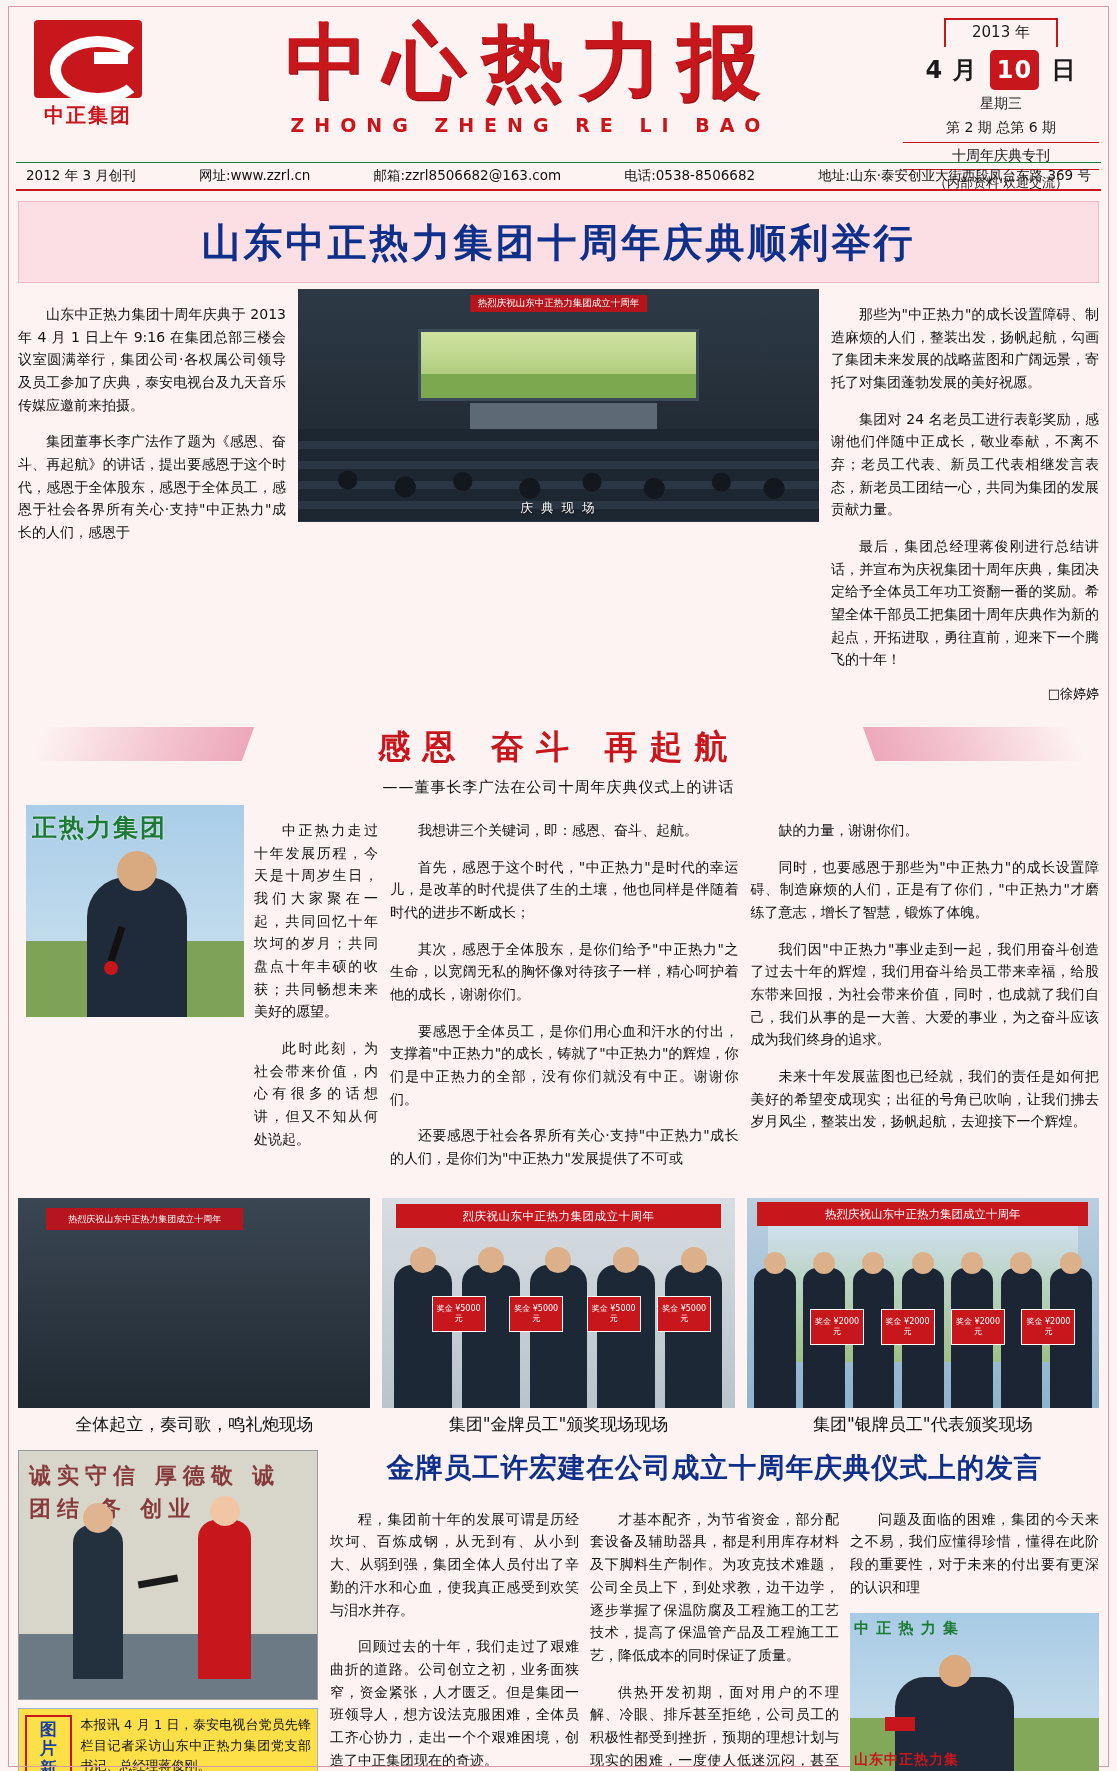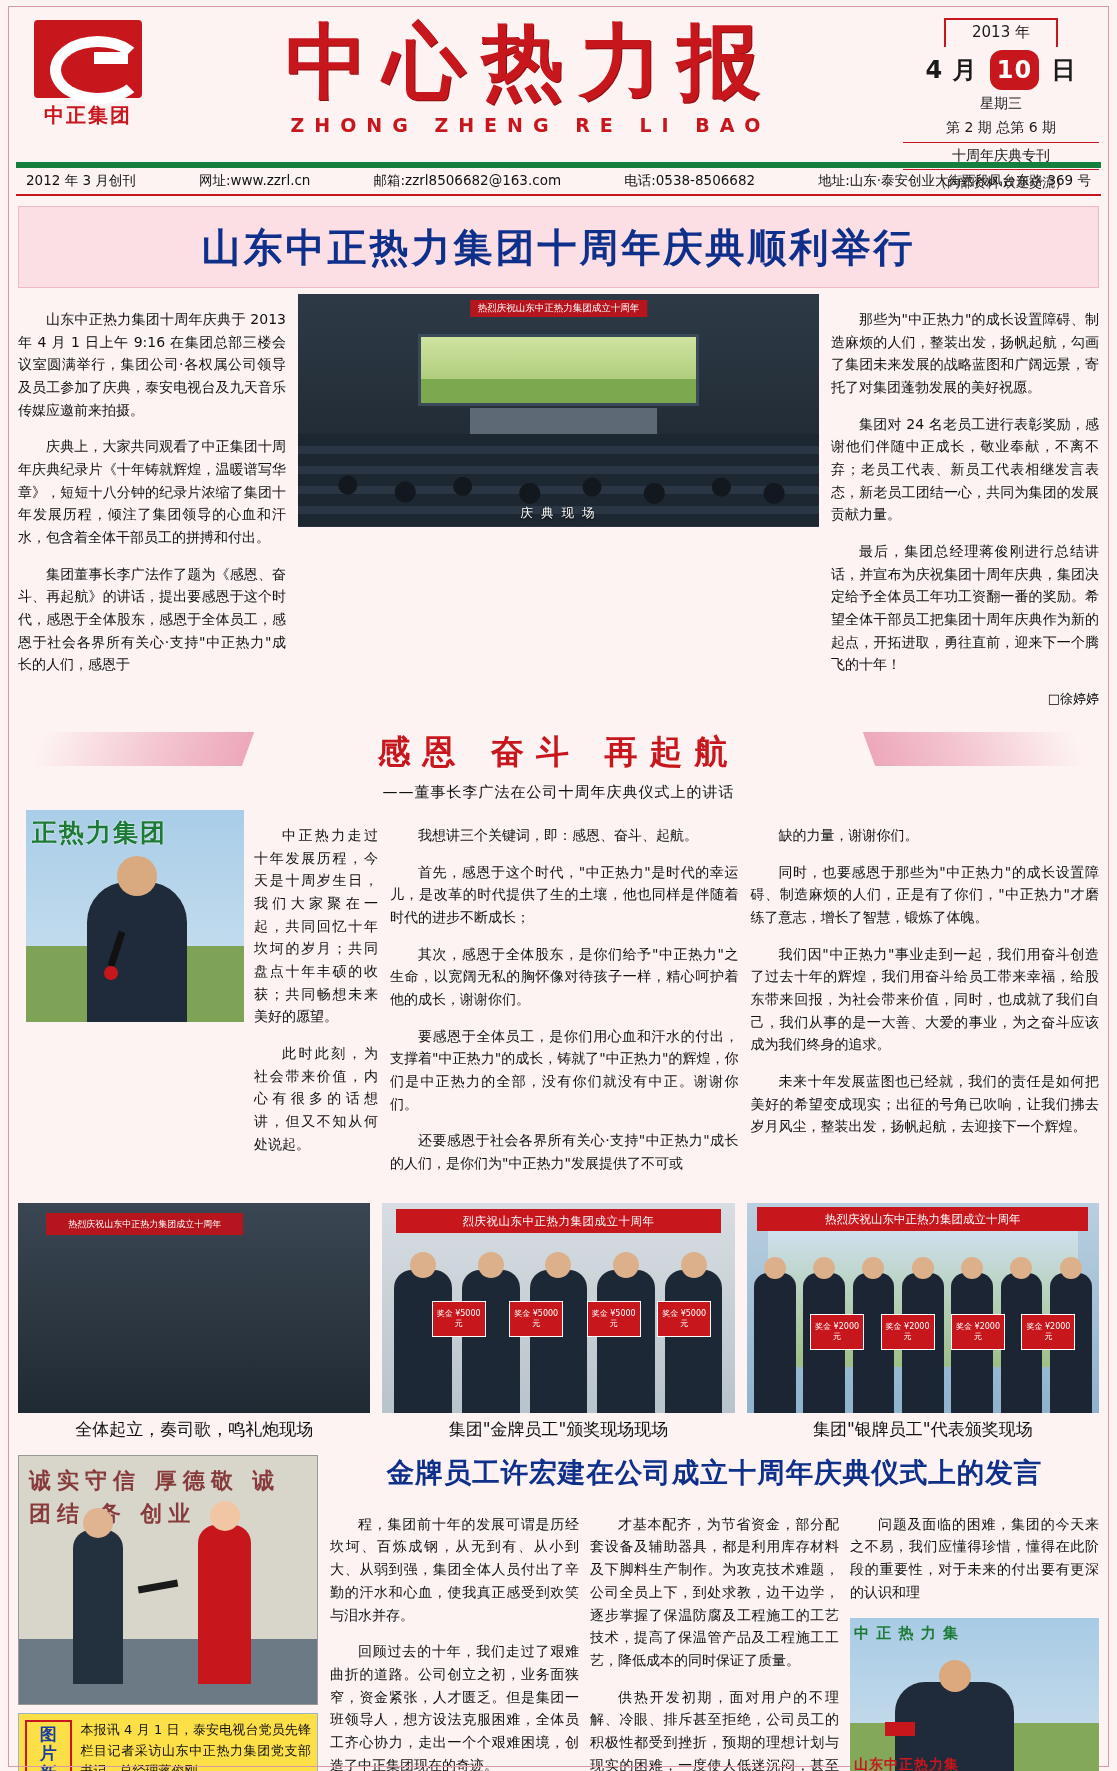--- a/index.html
+++ b/index.html
@@ -101,37 +101,37 @@
     font-size: 24px;
     font-weight: bold;
     margin: 3px 0 2px 0;
     letter-spacing: 1px;
   }
   .date-main .day {
     display: inline-block;
     background: #c8161d;
     color: #fff;
     padding: 0 7px;
-    border-radius: 12px;
+    border-radius: 5px;
     margin: 0 3px;
   }
   .date-sub { font-size: 14px; }
   .date-special {
     margin-top: 2px;
     border-top: 1px solid #c8161d;
     border-bottom: 1px solid #c8161d;
     padding: 1px 0;
     font-size: 14px;
   }
   .date-note { font-size: 13px; margin-top: 2px; }
 
   
   .infobar {
     margin: 4px 2px 0 2px;
-    border-top: 6px solid #15803d;
+    border-top: 1px solid #15803d;
     border-bottom: 2px solid #c8161d;
     padding: 4px 10px;
     display: flex;
     justify-content: space-between;
     font-size: 13.5px;
     color: #111;
   }
   .infobar span { white-space: nowrap; }
 
   
@@ -528,21 +528,20 @@
     <span>地址:山东·泰安创业大街西段凤台东路 369 号</span>
   </div>
 
   <div class="headline-wrap">
     <div class="headline">山东中正热力集团十周年庆典顺利举行</div>
   </div>
 
   <div class="lead">
     <div class="col">
       <p class="body-text">山东中正热力集团十周年庆典于 2013 年 4 月 1 日上午 9:16 在集团总部三楼会议室圆满举行，集团公司·各权属公司领导及员工参加了庆典，泰安电视台及九天音乐传媒应邀前来拍摄。</p>
-      <p class="body-text">庆典上，大家共同观看了中正集团十周年庆典纪录片《十年铸就辉煌，温暖谱写华章》，短短十八分钟的纪录片浓缩了集团十年发展历程，倾注了集团领导的心血和汗水，包含着全体干部员工的拼搏和付出。</p>
       <p class="body-text">集团董事长李广法作了题为《感恩、奋斗、再起航》的讲话，提出要感恩于这个时代，感恩于全体股东，感恩于全体员工，感恩于社会各界所有关心·支持"中正热力"成长的人们，感恩于</p>
     </div>
     <div class="colmid">
       <div class="photo p-meeting">
         <div class="photo-banner" style="top:6px;">热烈庆祝山东中正热力集团成立十周年</div>
         <div class="screen"></div>
         <div class="podium"></div>
         <div class="rows"></div>
         <div class="heads"></div>
         <div class="cap-in">庆 典 现 场</div>

